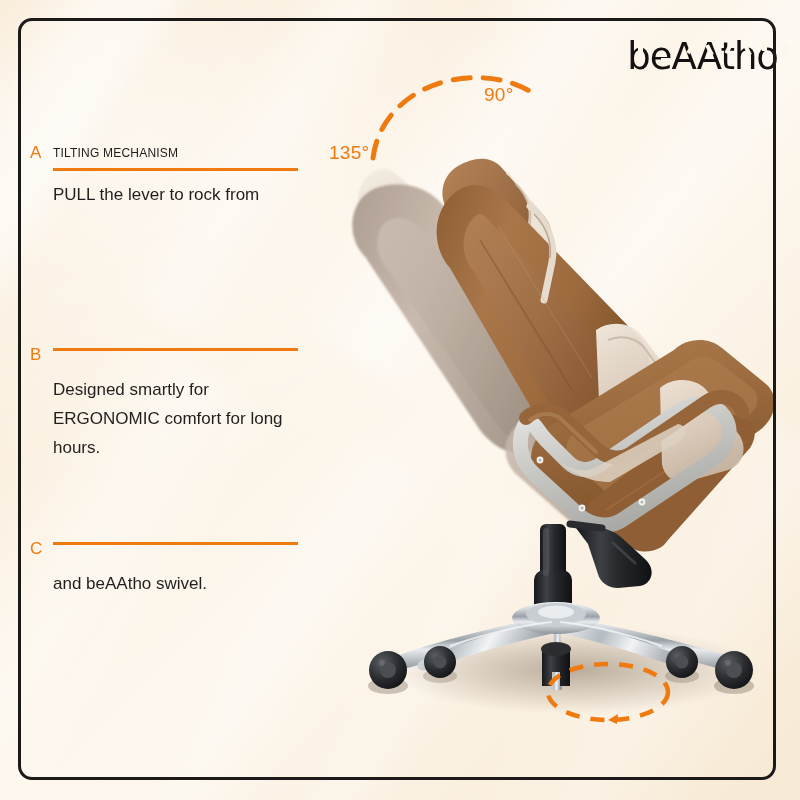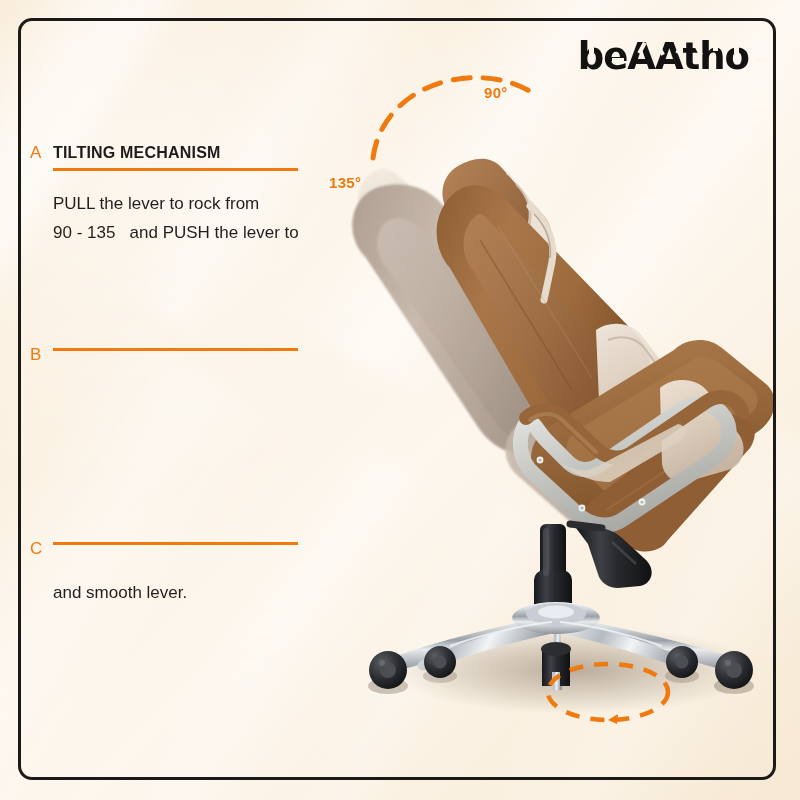--- a/index.html
+++ b/index.html
@@ -51,25 +51,25 @@
     height: 762px;
     border: 3px solid #1c1a18;
     border-radius: 14px;
     box-sizing: border-box;
     pointer-events: none;
   }
 
   
   #logo {
     position: absolute;
-    right: 51px;
+    right: 22px;
     top: 38px;
     font-family: "DejaVu Sans", sans-serif;
     font-size: 37px;
-    font-weight: 700;
+    font-weight: 400;
     letter-spacing: -1px;
     color: #131211;
     line-height: 1;
     white-space: nowrap;
     margin-left: 8px;
   }
   
   #logo .notch {
     position: absolute;
     background: #fdf6ea;
@@ -91,56 +91,56 @@
     font-size: 17px;
     font-weight: 400;
     line-height: 22px;
     width: 23px;
     flex: 0 0 23px;
   }
   .feature .head-wrap {
     flex: 1 1 auto;
   }
   .feature .title {
-    font-size: 16px;
-    font-weight: 700;
+    font-size: 12px;
+    font-weight: 400;
     color: #1d1c1b;
     letter-spacing: .2px;
     line-height: 22px;
     white-space: nowrap;
   }
   .feature .rule {
     height: 3px;
     background: #ef7a10;
     margin-top: 4px;
     width: 245px;
   }
   .feature .body {
-    margin-top: 18px;
+    margin-top: 9px;
     margin-left: 23px;
     font-size: 17px;
     line-height: 29px;
     color: #211f1e;
   }
   .feature .body .ln { white-space: pre; display: block; }
 
   #feature-a { top: 142px; }
   #feature-b { top: 344px; }
   #feature-c { top: 538px; }
 
   
   .angle-label {
     position: absolute;
     color: #ef7a10;
-    font-size: 15px;
-    font-weight: 700;
+    font-size: 19px;
+    font-weight: 400;
     letter-spacing: .3px;
   }
   #angle-90  { left: 484px; top: 84px; }
-  #angle-135 { left: 329px; top: 142px; margin-top: 32px; }
+  #angle-135 { left: 329px; top: 142px; }
 
   svg.overlay {
     position: absolute;
     left: 0; top: 0;
     width: 800px; height: 800px;
     pointer-events: none;
     overflow: visible;
   }
 
   
@@ -389,40 +389,44 @@
   <div class="feature" id="feature-a">
     <div class="head-row">
       <div class="marker">A</div>
       <div class="head-wrap">
         <div class="title">TILTING MECHANISM</div>
         <div class="rule"></div>
       </div>
     </div>
     <div class="body">
       <span class="ln">PULL the lever to rock from</span>
-      <span class="ln">90 - 135   and PUSH the lever to</span>
     </div>
   </div>
 
   <div class="feature" id="feature-b">
     <div class="head-row">
       <div class="marker">B</div>
       <div class="head-wrap">
         <div class="rule"></div>
       </div>
     </div>
+    <div class="body">
+      <span class="ln">Designed smartly for</span>
+      <span class="ln">ERGONOMIC comfort for long</span>
+      <span class="ln">hours.</span>
+    </div>
   </div>
 
   <div class="feature" id="feature-c">
     <div class="head-row">
       <div class="marker">C</div>
       <div class="head-wrap">
         <div class="rule"></div>
       </div>
     </div>
     <div class="body">
-      <span class="ln">and smooth lever.</span>
+      <span class="ln">and beAAtho swivel.</span>
     </div>
   </div>
 
   <div id="frame"></div>
 
 </div>
 
 </body></html>

